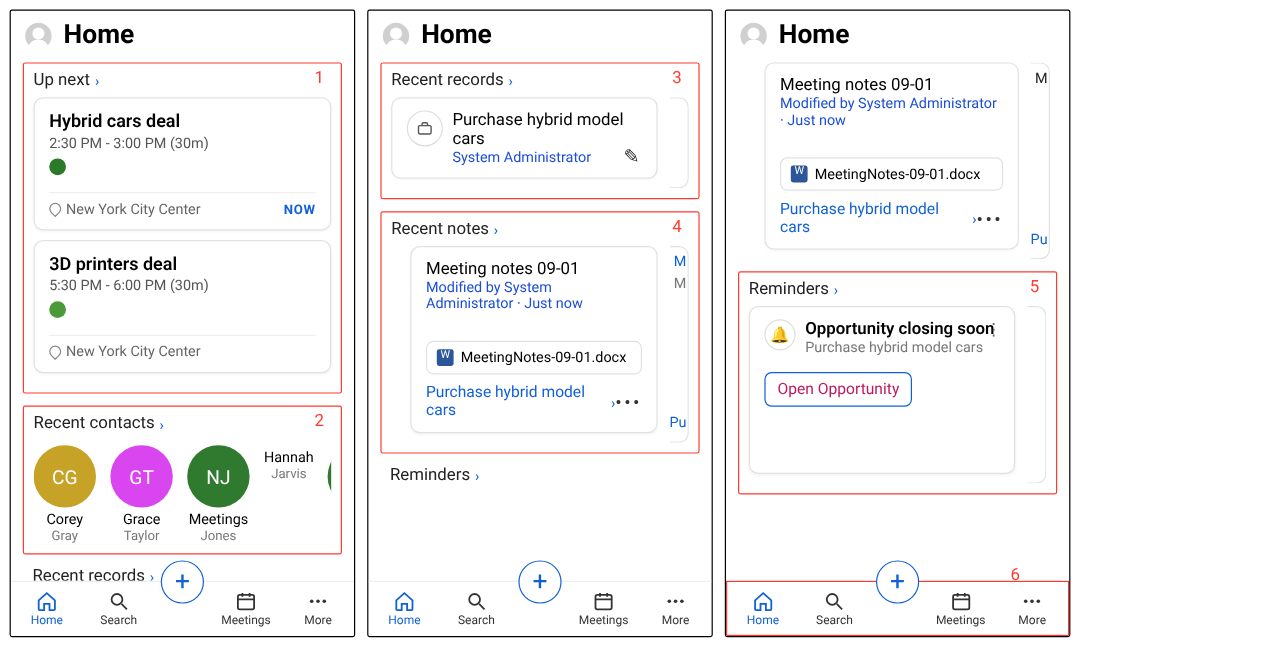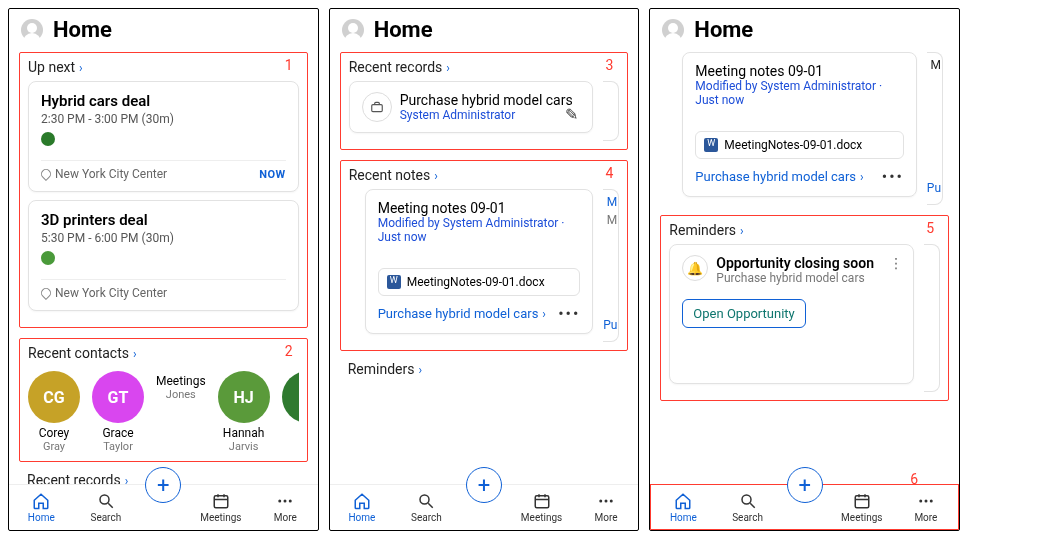--- a/index.html
+++ b/index.html
@@ -1,17 +1,17 @@
 <!DOCTYPE html>
 <html><head>
 <meta charset="utf-8">
 <style>
   * { box-sizing: border-box; margin: 0; padding: 0; font-family: -apple-system, "Segoe UI", Roboto, Arial, sans-serif; }
   body { background: #fff; padding: 8px; }
-  .canvas { width: 952px; height: 523px; display: flex; gap: 10px; }
+  .canvas { width: 884px; height: 523px; display: flex; gap: 10px; }
   .phone { width: 335px; height: 100%; border: 1px solid #000; border-radius: 2px; background: #fff; display:flex; flex-direction:column; overflow:hidden; position:relative;}
   .header { display:flex; align-items:center; gap:10px; padding:8px 12px 4px 12px;}
   .avatar-ph { width:22px; height:22px; border-radius:50%; background:#d0d0d0; position:relative;}
   .avatar-ph::before{content:"";position:absolute;top:4px;left:6px;width:10px;height:10px;border-radius:50%;background:#fff;}
   .avatar-ph::after{content:"";position:absolute;bottom:-2px;left:2px;width:18px;height:10px;border-radius:10px 10px 0 0;background:#fff;}
   .title { font-size:22px; font-weight:700;}
   .body { flex:1; overflow:hidden; padding:0 4px;}
   .section { border:1px solid #ff3b30; margin:6px 6px 10px 6px; border-radius:2px; padding:6px 8px 8px 8px; position:relative;}
   .section-n { position:absolute; top:4px; right:14px; color:#ff3b30; font-size:14px;}
   .sec-head { display:flex; align-items:center; gap:4px; font-size:14px; color:#222; margin-bottom:6px;}
@@ -19,21 +19,21 @@
   .card { background:#fff; border:1px solid #e2e2e2; border-radius:8px; padding:10px 12px; margin-bottom:8px; box-shadow:0 1px 2px rgba(0,0,0,0.04);}
   .ev-title{font-size:15px; font-weight:600;}
   .ev-time{font-size:12px; color:#555; margin-top:2px;}
   .ev-dot{width:14px;height:14px;border-radius:50%;display:inline-block;margin-top:6px;margin-bottom:4px;}
   .ev-loc-row{display:flex; align-items:center; justify-content:space-between; border-top:1px solid #eee; margin-top:6px; padding-top:6px;}
   .ev-loc{font-size:12px; color:#666; display:flex; align-items:center; gap:4px;}
   .pin{display:inline-block;width:10px;height:10px;border:1px solid #888;border-radius:50% 50% 50% 0;transform:rotate(-45deg);}
   .now{color:#1061d6; font-size:11px; font-weight:700; letter-spacing:.5px;}
   .contacts-row{display:flex; gap:12px; overflow:hidden; padding-top:4px;}
   .contact{display:flex;flex-direction:column;align-items:center;width:58px;}
-  .ccircle{width:52px;height:52px;border-radius:50%;display:flex;align-items:center;justify-content:center;color:#fff;font-size:16px;font-weight:700;}
+  .ccircle{width:52px;height:52px;border-radius:50%;display:flex;align-items:center;justify-content:center;color:#fff;font-size:16px;font-weight:400;}
   .cname{font-size:12px;text-align:center;margin-top:4px;line-height:1.1;}
   .csurn{font-size:11px;color:#777;}
   .row-card{display:flex;gap:10px;}
   .card-main{flex:1;}
   .card-peek{width:16px;border:1px solid #e2e2e2;border-left:none;border-radius:0 8px 8px 0;background:#fff;}
   .icon-circ{width:30px;height:30px;border:1px solid #ddd;border-radius:50%;display:flex;align-items:center;justify-content:center;margin-right:8px;flex-shrink:0;}
   .rec-row{display:flex;align-items:flex-start;}
   .rec-title{font-size:14px;}
   .rec-sub{font-size:12px;color:#1d4ed8;}
   .pencil{position:absolute;right:14px;bottom:8px;font-size:16px;color:#333;}
@@ -44,21 +44,21 @@
   .link-row{display:flex;align-items:center;justify-content:space-between;margin-top:8px;}
   .link{color:#1061d6;font-size:13px;display:flex;align-items:center;gap:4px;}
   .dots{color:#333;font-size:16px;letter-spacing:2px;}
   .rem-card{position:relative;min-height:140px;}
   .rem-head{display:flex;align-items:flex-start;gap:8px;}
   .bell-ic{width:26px;height:26px;border:1px solid #ddd;border-radius:50%;display:flex;align-items:center;justify-content:center;font-size:13px;}
   .rem-title{font-size:14px;font-weight:600;}
   .rem-sub{font-size:12px;color:#777;}
   .rem-menu{position:absolute;right:10px;top:10px;color:#666;font-size:14px;}
   .rem-body{font-size:14px;margin-top:6px;}
-  .btn-outline{border:1.5px solid #1061d6;color:#0f766e;border-radius:6px;padding:6px 10px;font-size:13px;background:#fff;margin-top:14px;display:inline-block;}
+  .btn-outline{border:1.5px solid #1061d6;color:#be185d;border-radius:6px;padding:6px 10px;font-size:13px;background:#fff;margin-top:14px;display:inline-block;}
   .tabbar{height:46px;border-top:1px solid #eee;display:flex;align-items:center;justify-content:space-around;position:relative;}
   .tab{display:flex;flex-direction:column;align-items:center;font-size:10px;color:#333;gap:2px;width:50px;}
   .tab.active{color:#1061d6;}
   .tab-ic{width:18px;height:18px;display:flex;align-items:center;justify-content:center;}
   .tab-ic svg{width:18px;height:18px;}
   .fab{position:absolute;left:50%;top:-18px;transform:translateX(-50%);width:36px;height:36px;border-radius:50%;border:1.5px solid #1061d6;background:#fff;color:#1061d6;font-size:22px;display:flex;align-items:center;justify-content:center;}
   .tabbar.red{border:1px solid #ff3b30;border-top-color:#ff3b30;}
   .redlabel{position:absolute;right:40px;top:-14px;color:#ff3b30;font-size:14px;}
   .plain-head{font-size:14px;color:#222;margin:10px 14px 0 14px;display:flex;align-items:center;gap:4px;}
   .note-peek-text{position:absolute;right:2px;font-size:12px;color:#1061d6;}
@@ -121,25 +121,25 @@
               <div class="ccircle" style="background:#c6a227">CG</div>
               <div class="cname">Corey</div>
               <div class="csurn">Gray</div>
             </div>
         <div class="contact">
               <div class="ccircle" style="background:#d946ef">GT</div>
               <div class="cname">Grace</div>
               <div class="csurn">Taylor</div>
             </div>
         <div class="contact">
+              <div class="ccircle" style="background:#2f7a2f">NJ</div>
               <div class="cname">Meetings</div>
               <div class="csurn">Jones</div>
             </div>
         <div class="contact">
-              <div class="ccircle" style="background:#5a9a3a">HJ</div>
               <div class="cname">Hannah</div>
               <div class="csurn">Jarvis</div>
             </div>
         <div class="contact">
               <div class="ccircle" style="background:#2f7a2f">J</div>
               <div class="cname">Jo</div>
               <div class="csurn">P</div>
             </div>
       </div>
     </div>

